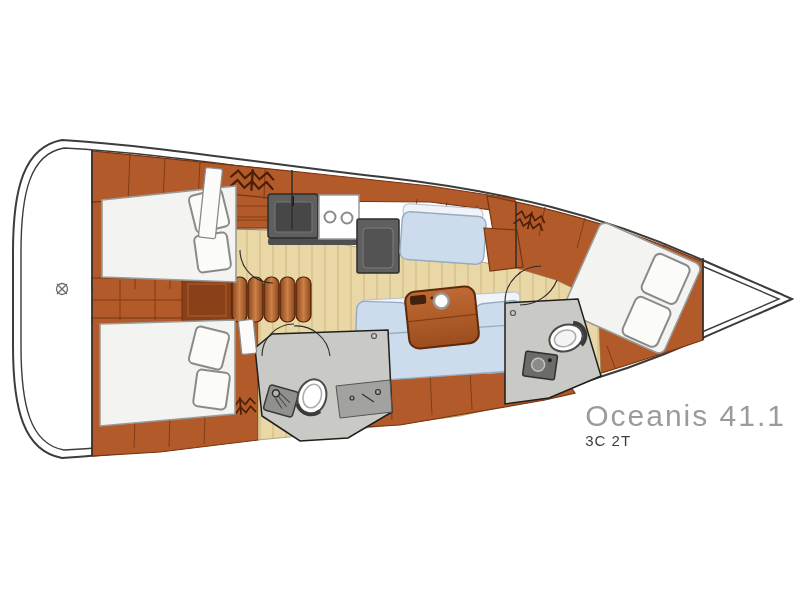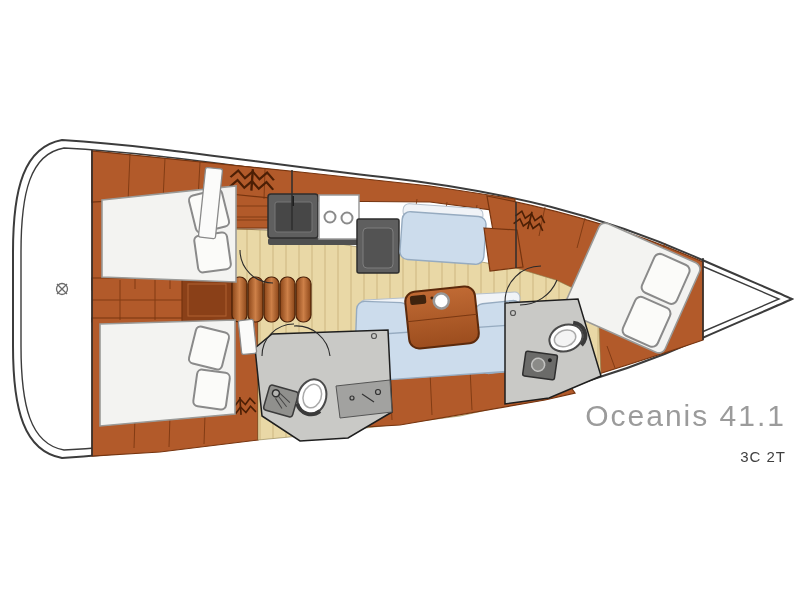--- a/index.html
+++ b/index.html
@@ -17,23 +17,23 @@
   .pillow{fill:var(--pillow);stroke:#8a8a8a;stroke-width:2;}
   .settee{fill:var(--settee);stroke:var(--settee-edge);stroke-width:1.4;}
   .cushwhite{fill:var(--cushion-white);stroke:#b5c0cc;stroke-width:1;}
   .roomgray{fill:var(--room-gray);stroke:#1e1e1e;stroke-width:1.5;}
   .counter{fill:var(--counter-dark);stroke:#2e2e2e;stroke-width:1.5;}
   .countermid{fill:var(--counter-mid);stroke:#555;stroke-width:1;}
   .blkline{stroke:#2e2e2e;stroke-width:1.5;fill:none;}
   .arc{stroke:#2a2a2a;stroke-width:1.1;fill:none;}
   .hanger{stroke:#4c1f05;stroke-width:1.6;fill:none;}
   .whitedoor{fill:#fbfbfa;stroke:#8a8a8a;stroke-width:1.3;}
-  #titleblock{position:absolute;right:14px;top:400px;text-align:right;}
+  #titleblock{position:absolute;right:14px;top:400px;text-align:left;}
   #model-name{font-size:30px;letter-spacing:2px;color:var(--text-title);line-height:1.05;}
-  #layout-code{font-size:15px;letter-spacing:1px;color:var(--text-sub);margin-top:16px;}
+  #layout-code{font-size:15px;letter-spacing:1px;color:var(--text-sub);margin-top:0px;}
 </style>
 </head>
 <body>
 
 <div id="stage">
 <svg viewBox="0 0 800 600" width="800" height="600">
   <defs>
     <linearGradient id="tread" x1="0" y1="0" x2="1" y2="0">
       <stop offset="0" stop-color="#8a4518"></stop>
           <stop offset="0.5" stop-color="#cd8048"></stop>

